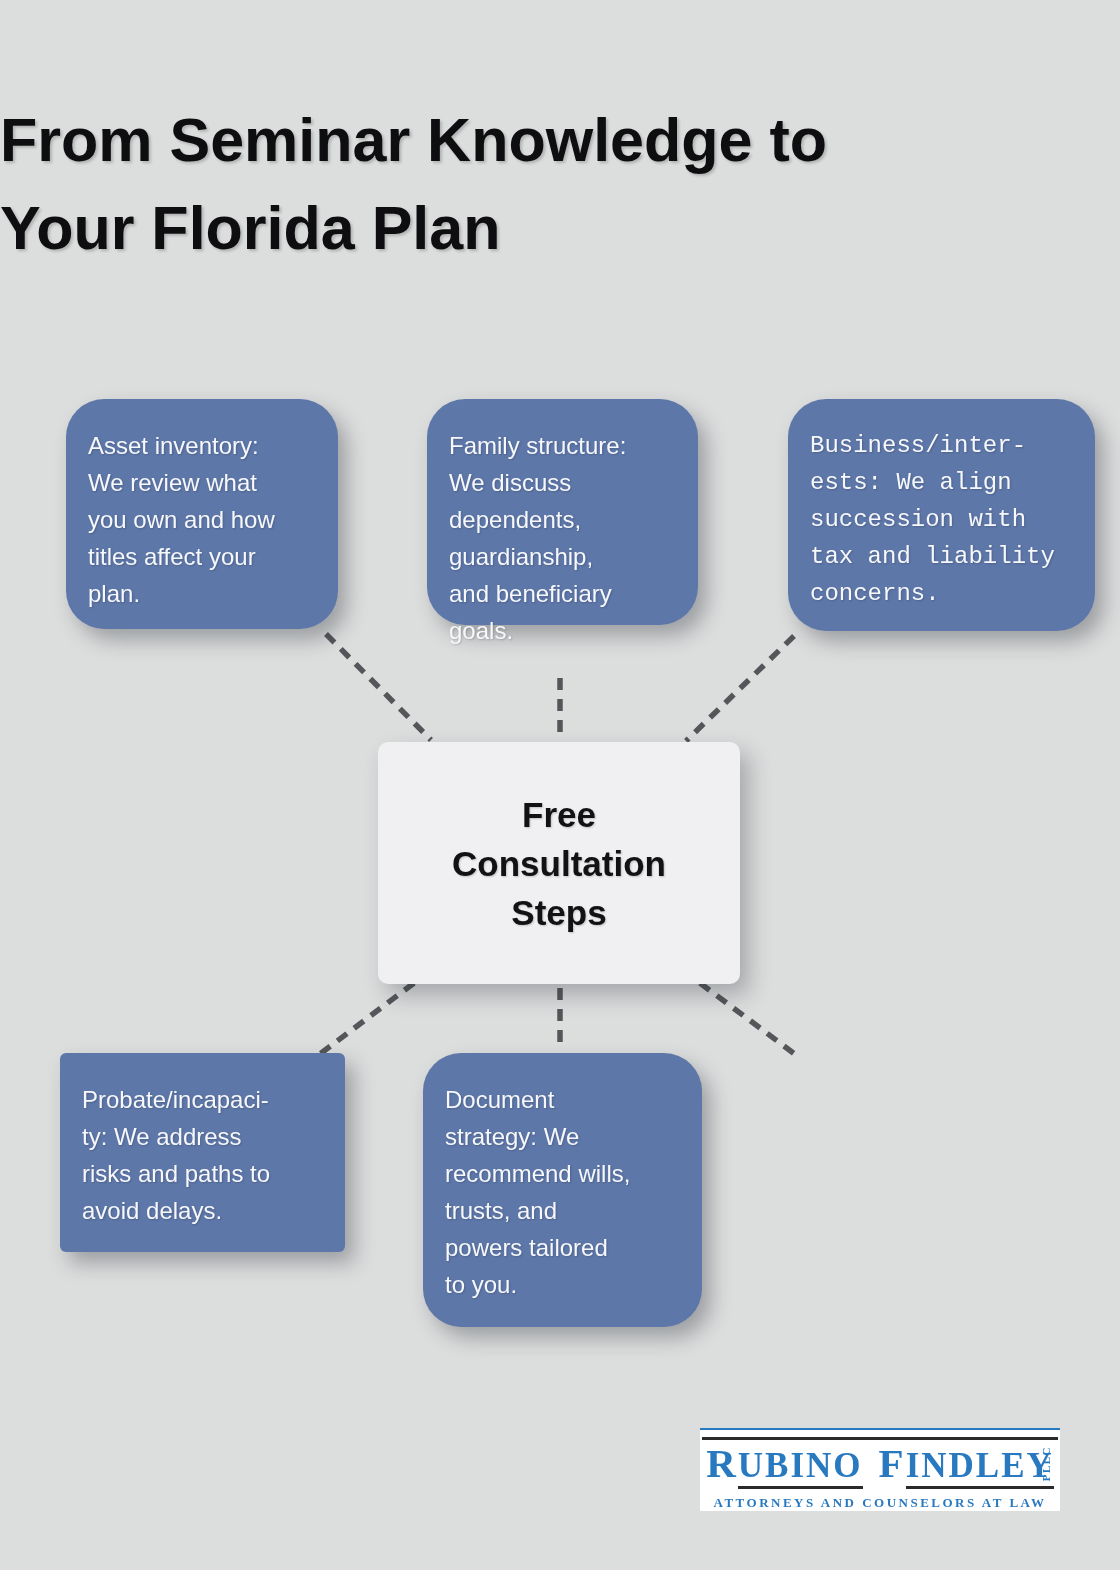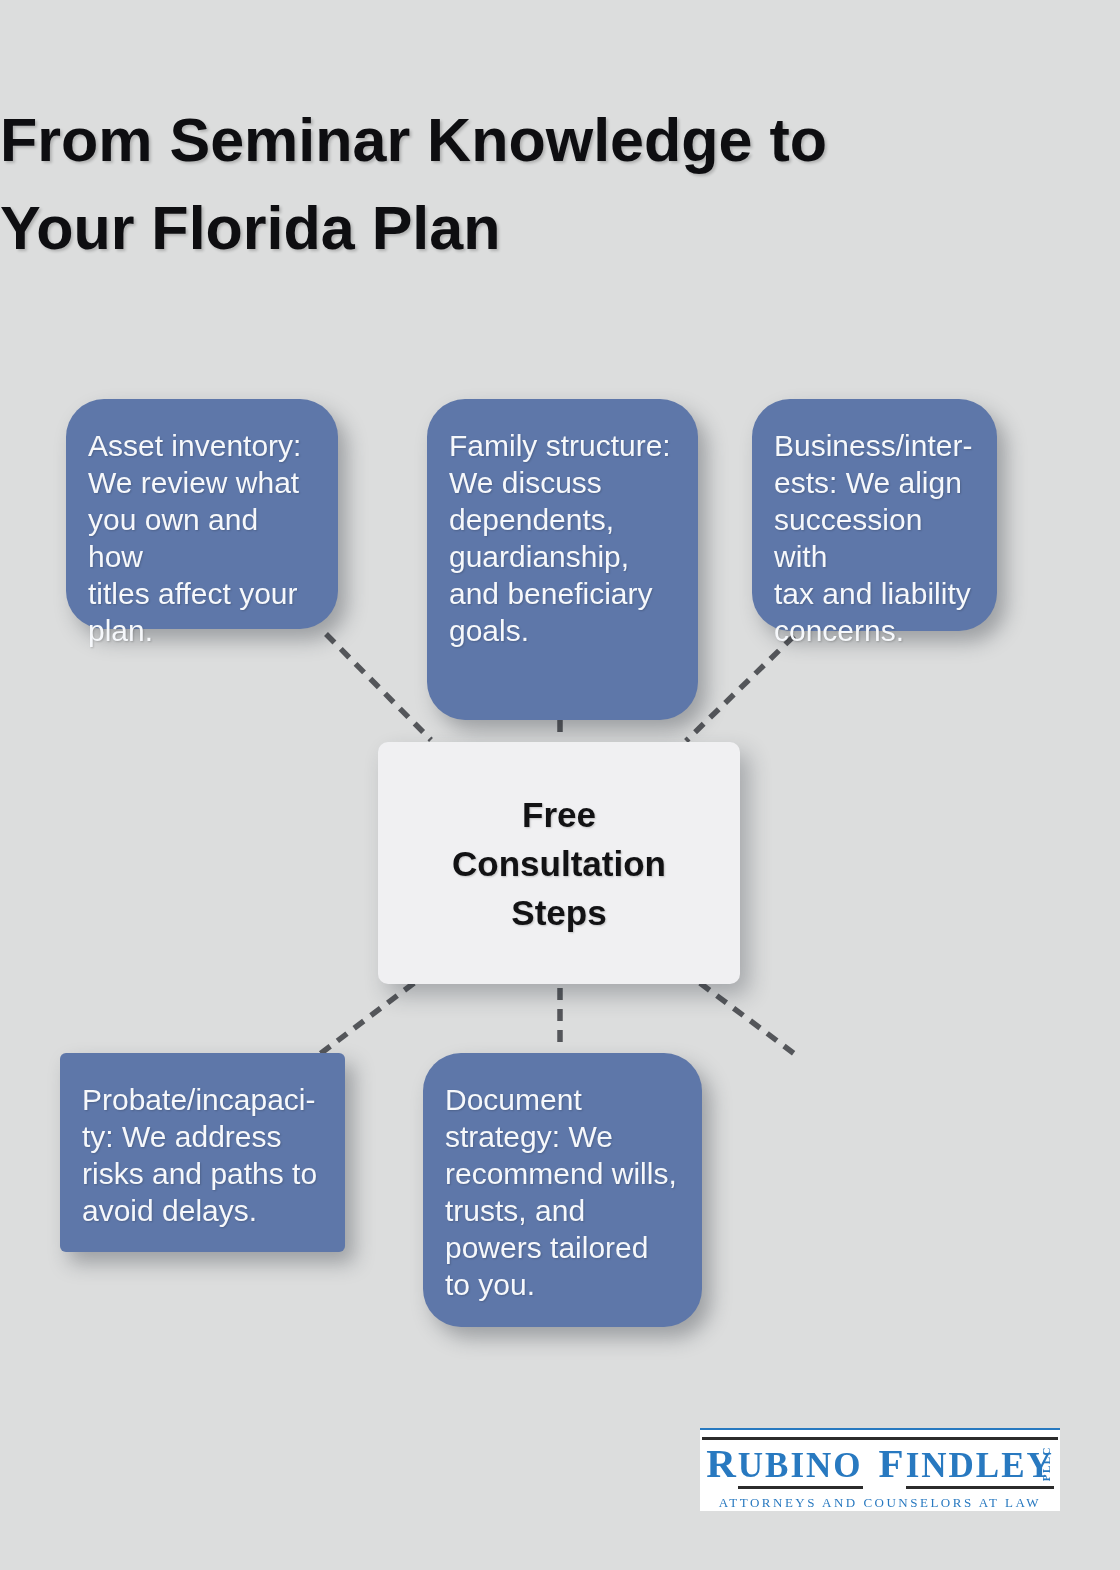--- a/index.html
+++ b/index.html
@@ -16,29 +16,29 @@
     white-space:pre-line;
     text-shadow:2px 2px 3px rgba(0,0,0,0.20);
   }
   .connectors{position:absolute;left:0;top:0;width:1120px;height:1570px;}
   .node{
     position:absolute;
     background:#5e77a9;
     border-radius:38px;
     box-shadow:9px 11px 20px rgba(40,45,55,0.35);
     color:#f6f8fb;
-    font-size:30px;line-height:37px;
+    font-size:24px;line-height:37px;
     padding:28px 20px 18px 22px;
     box-sizing:border-box;
     white-space:pre-line;
     text-shadow:1px 1px 2px rgba(0,0,0,0.18);
   }
   .node-a{left:66px; top:399px; width:272px;height:230px;}
-  .node-b{left:427px;top:399px; width:271px;height:321px;}
-  .node-c{left:752px;top:399px; width:245px;height:232px;}
+  .node-b{left:427px;top:399px; width:271px;height:226px;}
+  .node-c{left:788px;top:399px; width:307px;height:232px;font-family:Liberation Mono, monospace;}
   .node-d{left:60px; top:1053px;width:285px;height:199px;border-radius:6px;}
   .node-e{left:423px;top:1053px;width:279px;height:274px;}
   .node-f{left:792px;top:1053px;width:266px;height:236px;}
   .center-node{
     position:absolute;left:378px;top:742px;width:362px;height:242px;
     background:#f0f0f2;border-radius:10px;
     box-shadow:9px 11px 22px rgba(40,45,55,0.30);
     display:flex;align-items:center;justify-content:center;
     text-align:center;
     font-size:35px;line-height:49px;font-weight:800;color:#121214;
@@ -62,21 +62,21 @@
   .logo-initial{font-size:41px;}
   .logo-rest{font-size:35px;border-bottom:3px solid #2b2b2b;padding-bottom:3px;}
   .logo-pllc{
     position:absolute;right:8px;top:16px;
     writing-mode:vertical-rl;transform:rotate(180deg);
     font-size:11px;font-weight:700;letter-spacing:1.5px;color:#2879c0;
     font-family:"Liberation Serif",serif;
   }
   .logo-tagline{
     margin-top:6px;
-    font-size:13px;font-weight:400;letter-spacing:2.5px;
+    font-size:13px;font-weight:700;letter-spacing:2.5px;
     color:#2879c0;white-space:nowrap;
   }
 </style>
 </head>
 <body>
 
 <div class="canvas">
 
   <div class="title">From Seminar Knowledge to
 Your Florida Plan</div>

